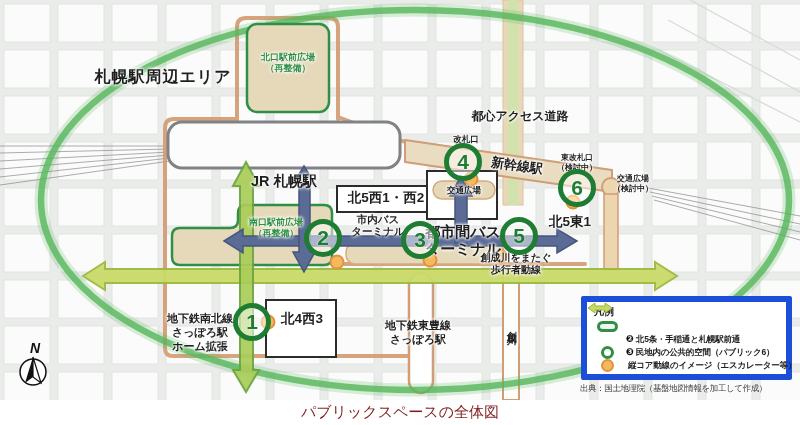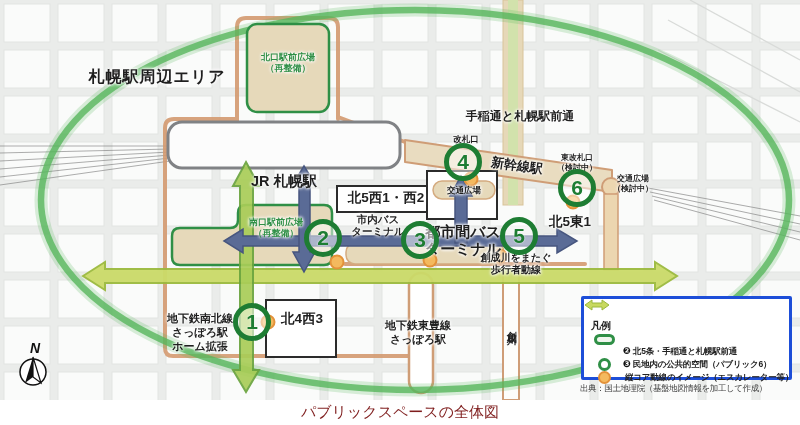--- a/index.html
+++ b/index.html
@@ -9,21 +9,21 @@
   .map svg{position:absolute;left:0;top:0;}
   .lbl{position:absolute;transform:translate(-50%,-50%);white-space:pre-line;text-align:center;
        font-weight:bold;color:#1f1f1f;line-height:1.25;
        text-shadow:0 0 3px #fff,0 0 3px #fff,0 0 4px #fff;}
   .green-lbl{color:#2f8f46;}
   .marker{position:absolute;box-sizing:border-box;width:38px;height:38px;border:5px solid #1e7d33;
           border-radius:50%;background:rgba(255,255,255,.5);display:flex;align-items:center;
           justify-content:center;font-size:21px;font-weight:bold;color:#1e7d33;
           text-shadow:0 0 2px #fff;}
   .legend{position:absolute;left:581px;top:296px;width:211px;height:84px;box-sizing:border-box;
-          background:#fff;border:3px solid #1d4ed8;border-radius:2px;padding:20px 5px 2px 7px;
+          background:#fff;border:6px solid #1d4ed8;border-radius:2px;padding:3px 5px 2px 7px;
           display:flex;flex-direction:column;}
   .legend-title{font-size:10px;font-weight:bold;color:#222;margin-bottom:1px;}
   .legend-row{display:flex;align-items:center;gap:5px;height:17px;}
   .legend-icon{width:27px;flex:0 0 27px;display:flex;justify-content:center;align-items:center;}
   .legend-text{font-size:8.5px;font-weight:bold;color:#222;letter-spacing:-0.2px;white-space:nowrap;}
   .legend-num{font-size:9.5px;color:#111;margin-right:2px;}
   .icon-roundrect{width:21px;height:11px;border:3px solid #2f8f46;border-radius:7px;background:#f0f6ee;box-sizing:border-box;}
   .icon-circle-green{width:13px;height:13px;border:3px solid #2f8f46;border-radius:50%;box-sizing:border-box;background:#fff;}
   .icon-circle-orange{width:13px;height:13px;border:2px solid #e3923a;border-radius:50%;box-sizing:border-box;background:#f4b95e;}
   .source{position:absolute;left:580px;top:383px;width:214px;font-size:8.5px;color:#3f3f3f;
@@ -115,25 +115,25 @@
         <circle cx="573" cy="202" r="6.5"></circle>
       </g>
 
       <g>
         <circle cx="33" cy="372" r="13" fill="#ffffff" stroke="#111" stroke-width="1.5"></circle>
         <polygon points="33,357 25,383 33,377" fill="#111"></polygon>
         <polygon points="33,357 41,383 33,377" fill="#fff" stroke="#111" stroke-width="1.2"></polygon>
       </g>
     </svg>
 
-    <div class="lbl" style="left:157px;top:77px;font-size:16px;letter-spacing:1px;">札幌駅周辺エリア</div>
+    <div class="lbl" style="left:163px;top:77px;font-size:16px;letter-spacing:1px;">札幌駅周辺エリア</div>
     <div class="lbl green-lbl" style="left:288px;top:63px;font-size:9px;text-align:center;">北口駅前広場
 （再整備）</div>
     <div class="lbl" style="left:284px;top:145px;font-size:14.5px;margin-top:36px;">JR 札幌駅</div>
-    <div class="lbl" style="left:520px;top:116px;font-size:12px;">手稲通と札幌駅前通</div>
+    <div class="lbl" style="left:520px;top:116px;font-size:12px;">都心アクセス道路</div>
     <div class="lbl" style="left:466px;top:139px;font-size:8.5px;">改札口</div>
     <div class="lbl" style="left:517px;top:166px;font-size:13px;transform:translate(-50%,-50%) rotate(8deg);">新幹線駅</div>
     <div class="lbl" style="left:577px;top:163px;font-size:8px;">東改札口
 （検討中）</div>
     <div class="lbl" style="left:633px;top:184px;font-size:8px;">交通広場
 （検討中）</div>
     <div class="lbl" style="left:386px;top:198px;font-size:13.5px;">北5西1・西2</div>
     <div class="lbl" style="left:464px;top:190px;font-size:8.5px;">交通広場</div>
     <div class="lbl" style="left:378px;top:225px;font-size:10.5px;line-height:1.15;">市内バス
 ターミナル</div>

